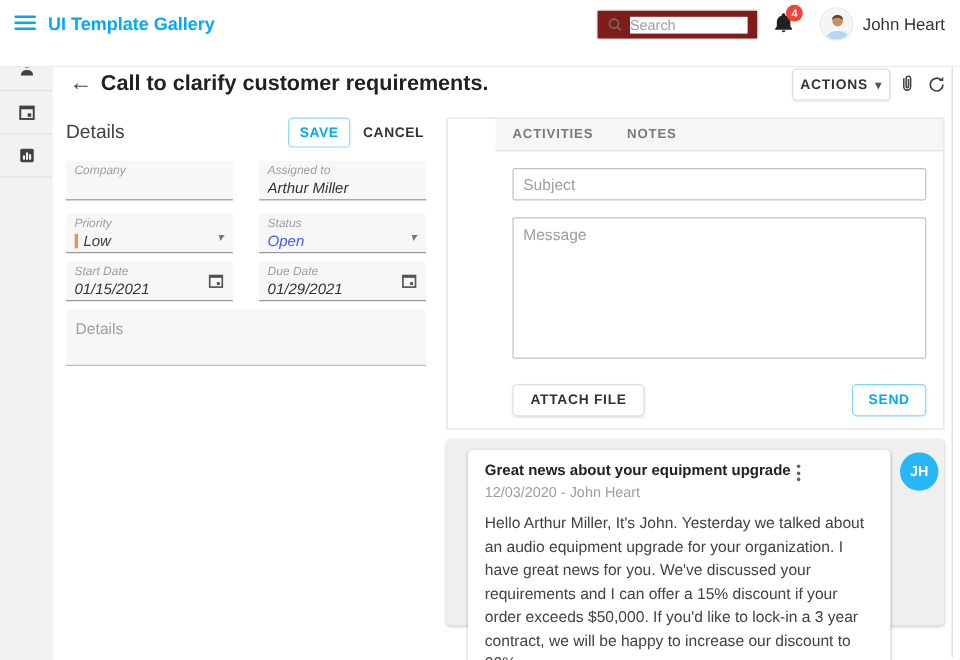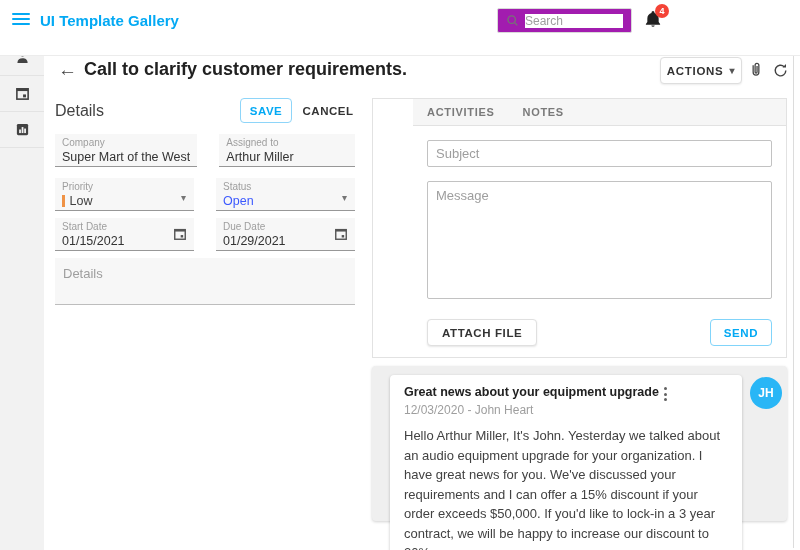--- a/index.html
+++ b/index.html
@@ -4,21 +4,21 @@
 <style>
   * { margin:0; padding:0; box-sizing:border-box; }
   html,body { width:800px; height:550px; font-family:"Liberation Sans", sans-serif; background:#fff; overflow:hidden; }
   #app { position:relative; width:800px; height:550px; background:#fff; }
 
   
   .header { position:absolute; left:0; top:0; width:800px; height:56px; background:#fff; border-bottom:1px solid #ececec; z-index:5; }
   .hamburger { position:absolute; left:12px; top:13px; width:18px; height:13px; cursor:pointer; }
   .hamburger span { display:block; height:2.4px; background:#03a9f4; margin-bottom:2.6px; border-radius:1px; }
   .app-title { position:absolute; left:40px; top:12px; font-size:15px; font-weight:bold; color:#03a9f4; }
-  .search-box { position:absolute; left:497px; top:8px; width:135px; height:25px; border:1px solid #d9d9d9; border-radius:2px; display:flex; align-items:center; padding:0 8px; background:#a21caf; }
+  .search-box { position:absolute; left:497px; top:8px; width:135px; height:25px; border:1px solid #d9d9d9; border-radius:2px; display:flex; align-items:center; padding:0 8px; background:#7f1d1d; }
   .search-box input { border:none; outline:none; width:100%; font-size:12px; color:#555; margin-left:6px; font-family:"Liberation Sans", sans-serif; }
   .search-box input::placeholder { color:#9e9e9e; }
   .bell-wrap { position:absolute; left:643px; top:8px; width:26px; height:26px; cursor:pointer; }
   .bell-badge { position:absolute; left:12px; top:-4px; width:14px; height:14px; background:#f44336; border-radius:50%; color:#fff; font-size:9px; font-weight:bold; display:flex; align-items:center; justify-content:center; }
   .user-wrap { position:absolute; left:683px; top:6px; height:28px; display:flex; align-items:center; cursor:pointer; }
   .avatar-img { width:28px; height:28px; border-radius:50%; border:1px solid #e8e8e8; overflow:hidden; background:#fff; }
   .user-name { margin-left:8px; font-size:14px; color:#333; }
 
   
   .sidebar { position:absolute; left:0; top:40px; width:44px; height:510px; background:#f2f2f2; }
@@ -30,21 +30,21 @@
   .actions-btn { position:absolute; left:660px; top:57px; width:82px; height:27px; border:1px solid #dedede; border-radius:4px; background:#fff; box-shadow:0 1px 2px rgba(0,0,0,.08); display:flex; align-items:center; justify-content:center; gap:6px; font-size:11.5px; font-weight:bold; letter-spacing:.7px; color:#333; cursor:pointer; }
   .actions-btn .caret { font-size:10px; color:#555; }
   .icon-btn { position:absolute; top:59px; width:22px; height:22px; display:flex; align-items:center; justify-content:center; cursor:pointer; }
 
   
   .form { position:absolute; left:55px; top:98px; width:300px; height:215px; }
   .form-header { position:absolute; left:0; top:0; width:300px; height:27px; }
   .form-title { position:absolute; left:0; top:4px; font-size:16px; color:#424242; }
   .save-btn { position:absolute; left:185px; top:0; width:52px; height:25px; border:1px solid #8ed5f9; border-radius:4px; background:#fff; color:#03a9f4; font-size:11.5px; font-weight:bold; letter-spacing:.5px; cursor:pointer; display:flex; align-items:center; justify-content:center; }
   .cancel-btn { position:absolute; left:243px; top:0; width:60px; height:25px; font-size:11.5px; font-weight:bold; letter-spacing:.5px; color:#333; cursor:pointer; display:flex; align-items:center; justify-content:center; }
-  .frow { position:absolute; left:0; width:300px; display:flex; gap:22px; }
+  .frow { position:absolute; left:0; width:300px; display:flex; gap:22px;font-style:italic; }
   .field { position:relative; width:145px; height:33px; background:#f7f7f7; border-bottom:1px solid #979797; padding:3px 7px 0; cursor:text; }
   .flabel { font-size:10px; color:#9e9e9e; line-height:12px; }
   .fvalue { font-size:12.5px; color:#333; line-height:16px; white-space:nowrap; overflow:hidden; }
   .fvalue.priority { color:#404040; display:flex; align-items:center; gap:5px; }
   .pbar { display:inline-block; width:2.5px; height:12px; background:#ef9245; }
   .fvalue.status { color:#3d5afe; }
   .fcaret { position:absolute; right:8px; top:14px; font-size:10px; color:#757575; }
   .fcal { position:absolute; right:7px; top:9px; }
   .details-box { position:absolute; left:0; top:160px; width:300px; height:47px; background:#f7f7f7; border-bottom:1px solid #bdbdbd; padding:8px; font-size:13px; color:#9e9e9e; cursor:text; }
 
@@ -98,20 +98,31 @@
     </div>
     <div class="bell-wrap">
       <span style="display:flex">
         <svg width="20" height="22" viewBox="0 0 24 24">
             <path d="M12 2.5a1.8 1.8 0 0 1 1.8 1.8v.5c3 .8 5 3.4 5 6.6v4.2l1.7 2.3c.3.4 0 1-.5 1H4c-.5 0-.8-.6-.5-1l1.7-2.3v-4.2c0-3.2 2-5.8 5-6.6v-.5A1.8 1.8 0 0 1 12 2.5z" fill="#212121"></path>
             <path d="M9.9 19.8a2.2 2.2 0 0 0 4.2 0z" fill="#212121"></path>
           </svg>
       </span>
       <span class="bell-badge">4</span>
     </div>
+    <div class="user-wrap">
+      <span class="avatar-img">
+        <svg width="28" height="28" viewBox="0 0 28 28">
+            <circle cx="14" cy="14" r="14" fill="#f3f5f7"></circle>
+            <circle cx="14" cy="10.5" r="4.4" fill="#c98e63"></circle>
+            <path d="M14 5.6c-2.6 0-4.6 1.6-4.6 4 0 .4 2-1.8 4.6-1.8s4.6 2.2 4.6 1.8c0-2.4-2-4-4.6-4z" fill="#5a4632"></path>
+            <path d="M3.5 27c.8-5.8 5-8.4 10.5-8.4s9.7 2.6 10.5 8.4z" fill="#b6d7f2"></path>
+          </svg>
+      </span>
+      <span class="user-name">John Heart</span>
+    </div>
   </div>
 
   <div class="sidebar">
     <div class="side-item">
       <span style="display:flex">
         <svg width="15" height="15" viewBox="0 0 16 16">
             <circle cx="8" cy="4.4" r="2.6" fill="#424242"></circle>
             <path d="M2.6 13.4c0-3 2.4-4.6 5.4-4.6s5.4 1.6 5.4 4.6v.4H2.6z" fill="#424242"></path>
           </svg>
       </span>
@@ -162,21 +173,20 @@
   <div class="form">
     <div class="form-header">
       <div class="form-title">Details</div>
       <div class="save-btn">SAVE</div>
       <div class="cancel-btn">CANCEL</div>
     </div>
 
     <div class="frow" style="top:36px">
       <div class="field">
         <div class="flabel">Company</div>
-        <div class="fvalue">Super Mart of the West</div>
       </div>
       <div class="field">
         <div class="flabel">Assigned to</div>
         <div class="fvalue">Arthur Miller</div>
       </div>
     </div>
 
     <div class="frow" style="top:80px">
       <div class="field">
         <div class="flabel">Priority</div>

